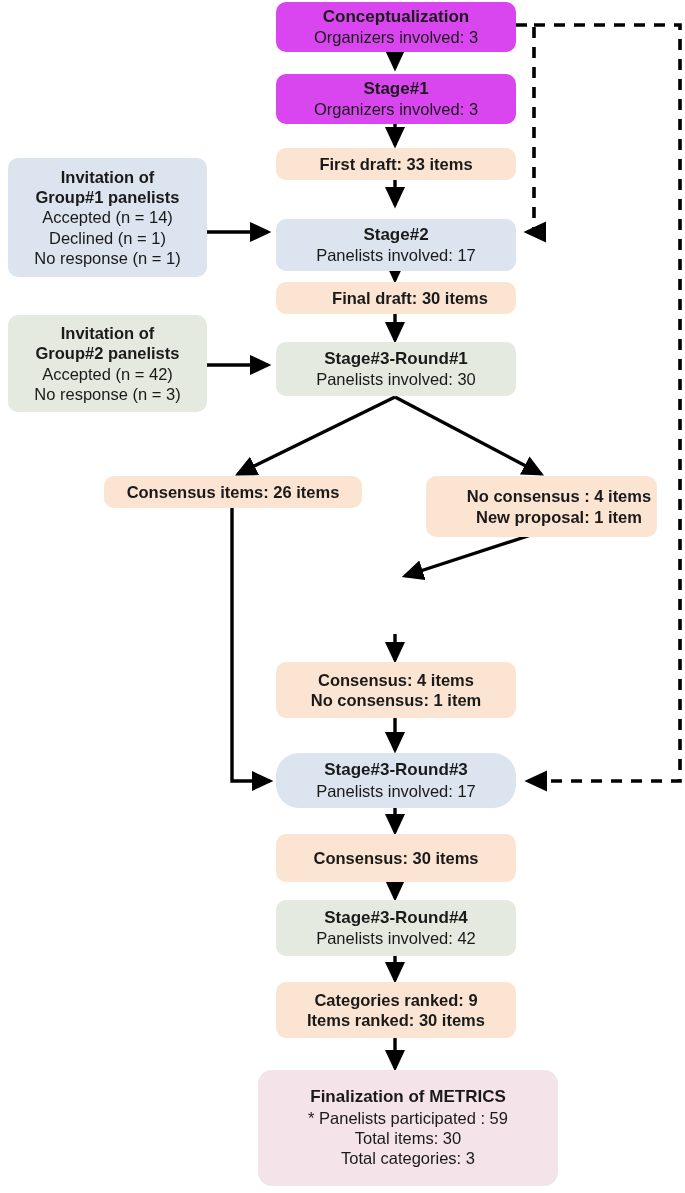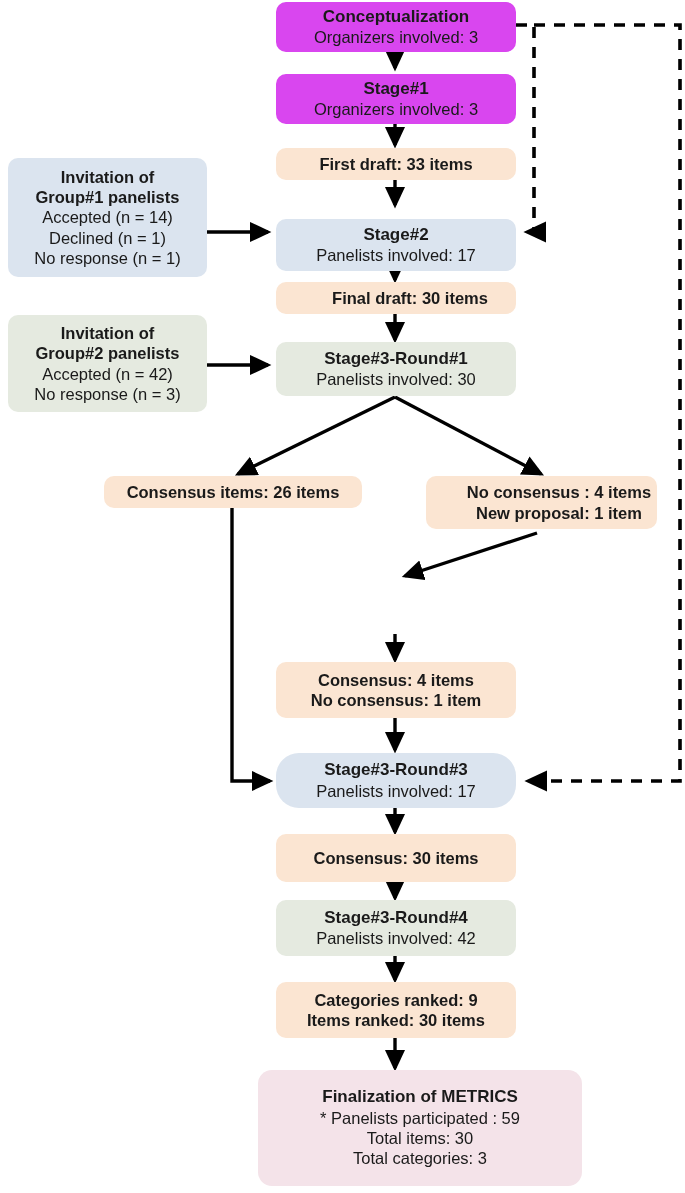--- a/index.html
+++ b/index.html
@@ -155,21 +155,21 @@
 
   <div class="node fill-green" style="left:276px; top:342px; width:240px; height:54px;">
     <span class="ln b f17">Stage#3-Round#1</span>
     <span class="ln n f16">Panelists involved: 30</span>
   </div>
 
   <div class="node fill-peach" style="left:104px; top:476px; width:258px; height:32px;">
     <span class="ln b f16">Consensus items: 26 items</span>
   </div>
 
-  <div class="node fill-peach" style="left:426px; top:476px; width:231px; height:53px;padding-left:43px;">
+  <div class="node fill-peach" style="left:426px; top:476px; width:231px; height:61px;padding-left:43px;">
     <span class="ln b f16">No consensus : 4 items</span>
     <span class="ln b f16">New proposal: 1 item</span>
   </div>
 
 
   <div class="node fill-peach" style="left:276px; top:662px; width:240px; height:56px;">
     <span class="ln b f16">Consensus: 4 items</span>
     <span class="ln b f16">No consensus: 1 item</span>
   </div>
 
@@ -185,20 +185,20 @@
   <div class="node fill-green" style="left:276px; top:900px; width:240px; height:56px;">
     <span class="ln b f17">Stage#3-Round#4</span>
     <span class="ln n f16">Panelists involved: 42</span>
   </div>
 
   <div class="node fill-peach" style="left:276px; top:982px; width:240px; height:56px;">
     <span class="ln b f16">Categories ranked: 9</span>
     <span class="ln b f16">Items ranked: 30 items</span>
   </div>
 
-  <div class="node fill-pink" style="left:258px; top:1070px; width:324px; height:116px; border-radius:14px;text-align:center;">
+  <div class="node fill-pink" style="left:258px; top:1070px; width:300px; height:116px; border-radius:14px;text-align:center;">
     <span class="ln b f17">Finalization of METRICS</span>
     <span class="ln n f16">* Panelists participated : 59</span>
     <span class="ln n f16">Total items: 30</span>
     <span class="ln n f16">Total categories: 3</span>
   </div>
 
 </div>
 
 </body></html>

